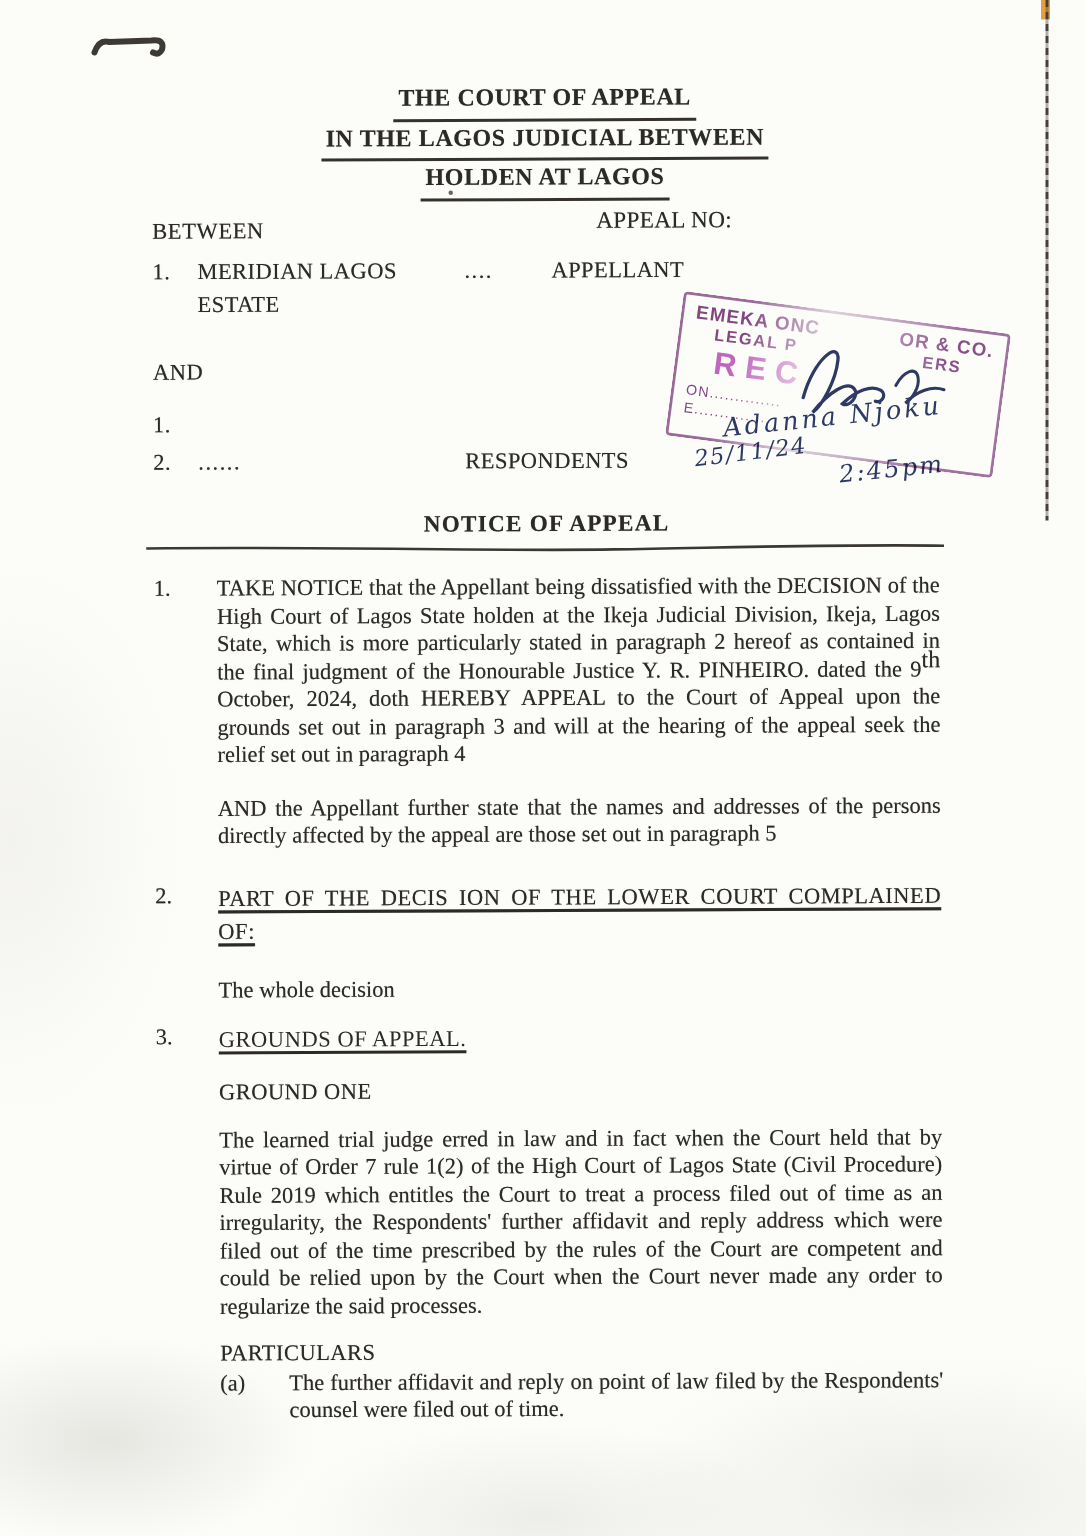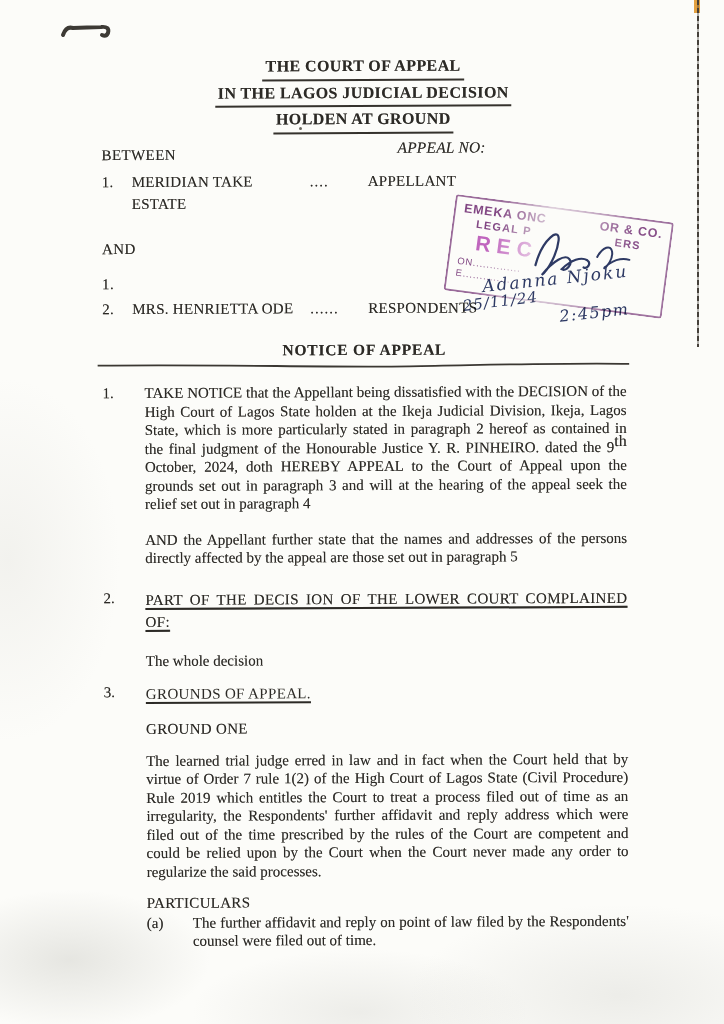--- a/index.html
+++ b/index.html
@@ -13,21 +13,21 @@
       radial-gradient(ellipse 240px 90px at 360px 1012px, rgba(183,183,176,0.22), transparent 70%);
     font-family:"Liberation Serif","DejaVu Serif",serif; color:#2c2a26;
   }
   .doc { position:absolute; left:103px; top:50px; width:524px; font-size:15px; line-height:18.5px; transform:rotate(-0.25deg); }
   .doc * { margin:0; }
   .txt { text-shadow:0 0 0.5px rgba(44,42,38,0.5); }
 
   .court-header { text-align:center; font-weight:bold; font-size:16px; letter-spacing:0.4px; line-height:23.5px; margin-top:4px; }
   .court-header .u { display:inline-block; border-bottom:2px solid #35322d; padding:0 3px 1px; }
 
-  .case-numbers { margin-left:296px; margin-top:3px; font-size:15.5px; line-height:22px; letter-spacing:0.2px;font-style:italic; }
+  .case-numbers { margin-left:296px; margin-top:3px; font-size:15.5px; line-height:22px; letter-spacing:0.2px; }
 
   .between { margin-top:-14px; letter-spacing:0.4px; }
   .party-row { display:grid; grid-template-columns:30px 178px 58px auto; align-items:baseline; line-height:22px; letter-spacing:0.3px; }
   .appellant-row { margin-top:7px; }
   .and-label { margin-top:25px; letter-spacing:0.4px; }
   .resp-rows { margin-top:14px; }
   .party-row + .party-row { margin-top:3px; }
   .dots { letter-spacing:1px; }
 
   .title-wrap { text-align:center; margin-top:22px; font-weight:bold; font-size:15.5px; letter-spacing:0.8px; }
@@ -87,48 +87,47 @@
     <path d="M5 15 q3 -9 10 -7 l28 -1 q9 -1 7 6 q-2 4 -6 2" stroke="#3d3a35" stroke-width="4" fill="none" stroke-linecap="round"></path>
   </svg>
   <div class="edge-tip"></div>
   <div class="edge-line"></div>
   <div class="speck"></div>
 
   <div class="doc">
 
     <div class="court-header">
       <div><span class="u txt">THE COURT OF APPEAL</span></div>
-      <div><span class="u txt">IN THE LAGOS JUDICIAL DECISION</span></div>
-      <div><span class="u txt">HOLDEN AT GROUND</span></div>
+      <div><span class="u txt">IN THE LAGOS JUDICIAL BETWEEN</span></div>
+      <div><span class="u txt">HOLDEN AT LAGOS</span></div>
     </div>
 
     <div class="case-numbers">
       <div class="txt">APPEAL NO:</div>
     </div>
 
     <div class="between txt">BETWEEN</div>
 
     <div class="party-row appellant-row">
       <span class="txt">1.</span>
-      <span class="txt">MERIDIAN TAKE ESTATE</span>
+      <span class="txt">MERIDIAN LAGOS ESTATE</span>
       <span class="dots txt">....</span>
       <span class="txt">APPELLANT</span>
     </div>
 
     <div class="and-label txt">AND</div>
 
     <div class="resp-rows">
       <div class="party-row">
         <span class="txt">1.</span>
         <span></span>
           <span></span>
       </div>
       <div class="party-row">
         <span class="txt">2.</span>
-        <span class="txt">MRS. HENRIETTA ODE</span>
         <span class="dots txt">......</span>
         <span class="txt">RESPONDENTS</span>
       </div>
     </div>
 
     <div class="title-wrap txt">NOTICE OF APPEAL</div>
     <svg class="rule-svg" width="532" height="7" viewBox="0 0 532 7">
       <path d="M0 2.5 C 120 1.5, 230 5.5, 312 4.5 S 470 1.5, 532 3" stroke="#3b3833" stroke-width="1.8" fill="none"></path>
     </svg>
 

